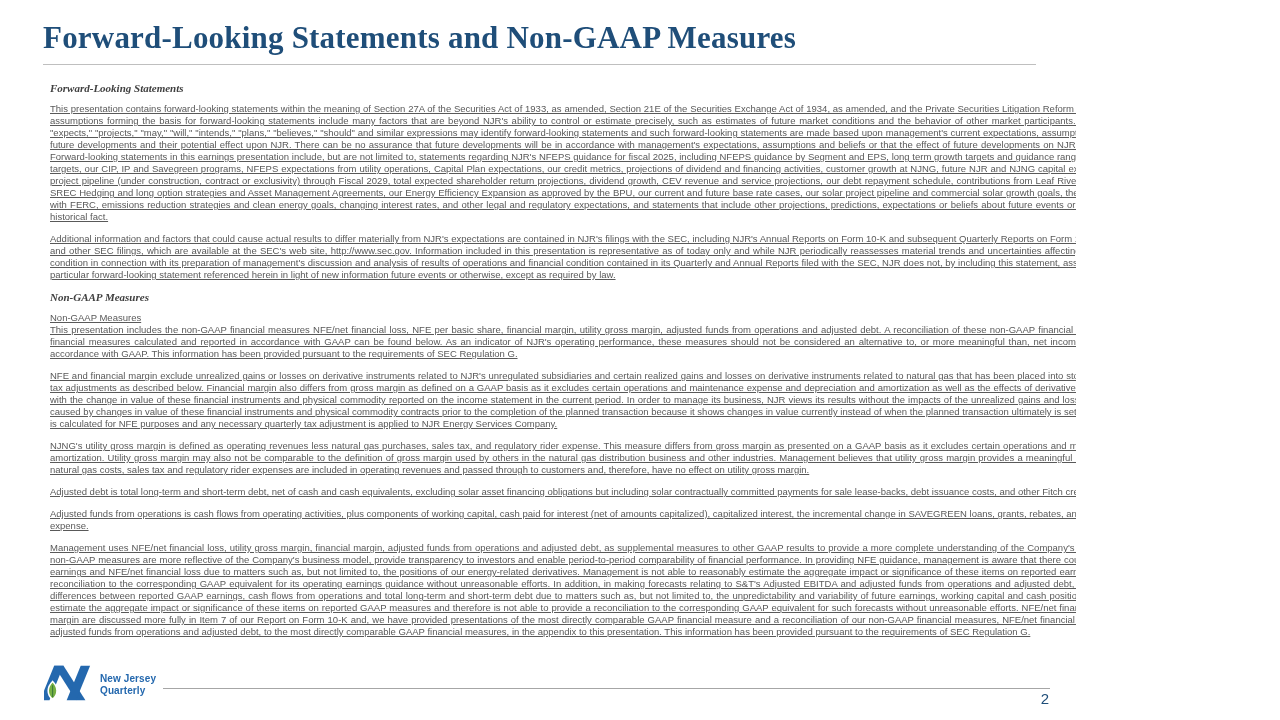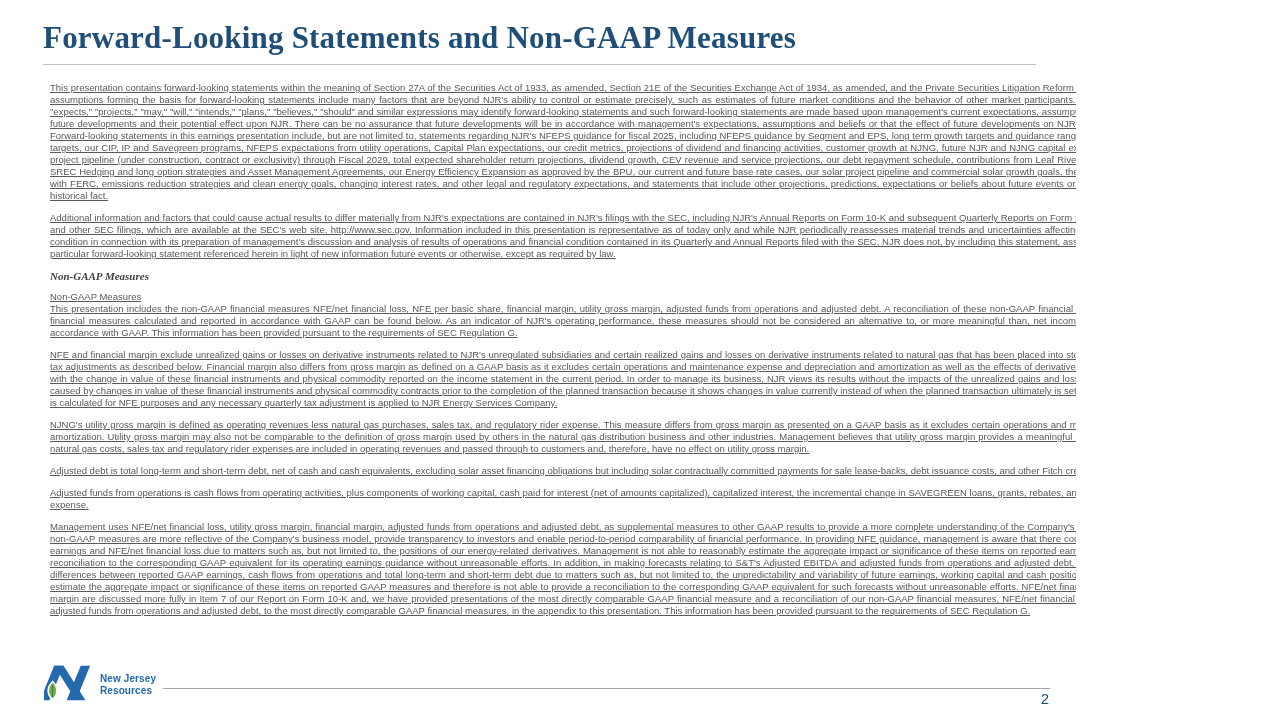--- a/index.html
+++ b/index.html
@@ -20,20 +20,21 @@
 </style>
 </head>
 <body>
 
 <div class="slide">
 
   <h1 class="title">Forward-Looking Statements and Non-GAAP Measures</h1>
   <div class="title-rule"></div>
 
   <div class="content">
+    <div class="sec-heading">Forward-Looking Statements</div>
     <p class="para">This presentation contains forward-looking statements within the meaning of Section 27A of the Securities Act of 1933, as amended, Section 21E of the Securities Exchange Act of 1934, as amended, and the Private Securities Litigation Reform Act of 1995. NJR cautions readers that the assumptions forming the basis for forward-looking statements include many factors that are beyond NJR's ability to control or estimate precisely, such as estimates of future market conditions and the behavior of other market participants. Words such as "anticipates," "estimates," "expects," "projects," "may," "will," "intends," "plans," "believes," "should" and similar expressions may identify forward-looking statements and such forward-looking statements are made based upon management's current expectations, assumptions and beliefs as of this date concerning future developments and their potential effect upon NJR. There can be no assurance that future developments will be in accordance with management's expectations, assumptions and beliefs or that the effect of future developments on NJR will be those anticipated by management. Forward-looking statements in this earnings presentation include, but are not limited to, statements regarding NJR's NFEPS guidance for fiscal 2025, including NFEPS guidance by Segment and EPS, long term growth targets and guidance range, long term annual growth projections and targets, our CIP, IP and Savegreen programs, NFEPS expectations from utility operations, Capital Plan expectations, our credit metrics, projections of dividend and financing activities, customer growth at NJNG, future NJR and NJNG capital expenditures, potential CEV capital projects, project pipeline (under construction, contract or exclusivity) through Fiscal 2029, total expected shareholder return projections, dividend growth, CEV revenue and service projections, our debt repayment schedule, contributions from Leaf River, Steckman Ridge and Adelphia Gateway, SREC Hedging and long option strategies and Asset Management Agreements, our Energy Efficiency Expansion as approved by the BPU, our current and future base rate cases, our solar project pipeline and commercial solar growth goals, the outcome or timing of Adelphia's rate case with FERC, emissions reduction strategies and clean energy goals, changing interest rates, and other legal and regulatory expectations, and statements that include other projections, predictions, expectations or beliefs about future events or results or otherwise are not statements of historical fact.</p>
     <p class="para">Additional information and factors that could cause actual results to differ materially from NJR's expectations are contained in NJR's filings with the SEC, including NJR's Annual Reports on Form 10-K and subsequent Quarterly Reports on Form 10-Q, recent Current Reports on Form 8-K, and other SEC filings, which are available at the SEC's web site, http://www.sec.gov. Information included in this presentation is representative as of today only and while NJR periodically reassesses material trends and uncertainties affecting NJR's results of operations and financial condition in connection with its preparation of management's discussion and analysis of results of operations and financial condition contained in its Quarterly and Annual Reports filed with the SEC, NJR does not, by including this statement, assume any obligation to review or revise any particular forward-looking statement referenced herein in light of new information future events or otherwise, except as required by law.</p>
     <div class="sec-heading">Non-GAAP Measures</div>
     <p class="para">Non-GAAP Measures
 This presentation includes the non-GAAP financial measures NFE/net financial loss, NFE per basic share, financial margin, utility gross margin, adjusted funds from operations and adjusted debt. A reconciliation of these non-GAAP financial measures to the most directly comparable financial measures calculated and reported in accordance with GAAP can be found below. As an indicator of NJR's operating performance, these measures should not be considered an alternative to, or more meaningful than, net income or operating revenues as determined in accordance with GAAP. This information has been provided pursuant to the requirements of SEC Regulation G.</p>
     <p class="para">NFE and financial margin exclude unrealized gains or losses on derivative instruments related to NJR's unregulated subsidiaries and certain realized gains and losses on derivative instruments related to natural gas that has been placed into storage at Energy Services, net of applicable tax adjustments as described below. Financial margin also differs from gross margin as defined on a GAAP basis as it excludes certain operations and maintenance expense and depreciation and amortization as well as the effects of derivatives as discussed above.  Volatility associated with the change in value of these financial instruments and physical commodity reported on the income statement in the current period. In order to manage its business, NJR views its results without the impacts of the unrealized gains and losses, and certain realized gains and losses, caused by changes in value of these financial instruments and physical commodity contracts prior to the completion of the planned transaction because it shows changes in value currently instead of when the planned transaction ultimately is settled. An annual estimated effective tax rate is calculated for NFE purposes and any necessary quarterly tax adjustment is applied to NJR Energy Services Company.</p>
     <p class="para">NJNG's utility gross margin is defined as operating revenues less natural gas purchases, sales tax, and regulatory rider expense. This measure differs from gross margin as presented on a GAAP basis as it excludes certain operations and maintenance expense and depreciation and amortization.  Utility gross margin may also not be comparable to the definition of gross margin used by others in the natural gas distribution business and other industries. Management believes that utility gross margin provides a meaningful basis for evaluating utility operations since natural gas costs, sales tax and regulatory rider expenses are included in operating revenues and passed through to customers and, therefore, have no effect on utility gross margin.</p>
     <p class="para">Adjusted debt is total long-term and short-term debt, net of cash and cash equivalents, excluding solar asset financing obligations but including solar contractually committed payments for sale lease-backs, debt issuance costs, and other Fitch credit metric adjustments.</p>
     <p class="para">Adjusted funds from operations is cash flows from operating activities, plus components of working capital, cash paid for interest (net of amounts capitalized), capitalized interest, the incremental change in SAVEGREEN loans, grants, rebates, and related investments, and operating lease expense.</p>
     <p class="para">Management uses NFE/net financial loss, utility gross margin, financial margin, adjusted funds from operations and adjusted debt, as supplemental measures to other GAAP results to provide a more complete understanding of the Company's performance. Management believes these non-GAAP measures are more reflective of the Company's business model, provide transparency to investors and enable period-to-period comparability of financial performance. In providing NFE guidance, management is aware that there could be differences between reported GAAP earnings and NFE/net financial loss due to matters such as, but not limited to, the positions of our energy-related derivatives. Management is not able to reasonably estimate the aggregate impact or significance of these items on reported earnings and therefore is not able to provide a reconciliation to the corresponding GAAP equivalent for its operating earnings guidance without unreasonable efforts. In addition, in making forecasts relating to S&amp;T's Adjusted EBITDA and adjusted funds from operations and adjusted debt, management is aware that there could be differences between reported GAAP earnings, cash flows from operations and total long-term and short-term debt due to matters such as, but not limited to, the unpredictability and variability of future earnings, working capital and cash positions. Management is not able to reasonably estimate the aggregate impact or significance of these items on reported GAAP measures and therefore is not able to provide a reconciliation to the corresponding GAAP equivalent for such forecasts without unreasonable efforts. NFE/net financial loss, utility gross margin and financial margin are discussed more fully in Item 7 of our Report on Form 10-K and, we have provided presentations of the most directly comparable GAAP financial measure and a reconciliation of our non-GAAP financial measures, NFE/net financial loss, utility gross margin, financial margin, adjusted funds from operations and adjusted debt, to the most directly comparable GAAP financial measures, in the appendix to this presentation.  This information has been provided pursuant to the requirements of SEC Regulation G.</p>
@@ -44,20 +45,20 @@
       <svg width="50" height="46" viewBox="0 0 64 46" xmlns="http://www.w3.org/2000/svg">
         <polygon points="13,1 25,1 7,45 -5,45" fill="#2468AE"></polygon>
         <polygon points="13,1 25,1 53,45 41,45" fill="#2468AE"></polygon>
         <polygon points="47,1 59,1 41,45 29,45" fill="#2468AE"></polygon>
         <path d="M11,21 C4,28 3,37 11,44 C19,37 18,28 11,21 Z" fill="#76B043" stroke="#ffffff" stroke-width="2"></path>
         <path d="M11,26 L11,41" stroke="#3E7A3A" stroke-width="1.4" fill="none"></path>
       </svg>
     </span>
     <span class="logo-text">
       <span>New Jersey</span><br>
-      <span>Resources</span>
+      <span>Quarterly</span>
     </span>
   </div>
 
   <div class="footer-rule"></div>
   <div class="page-number">2</div>
 
 </div>
 
 </body></html>

